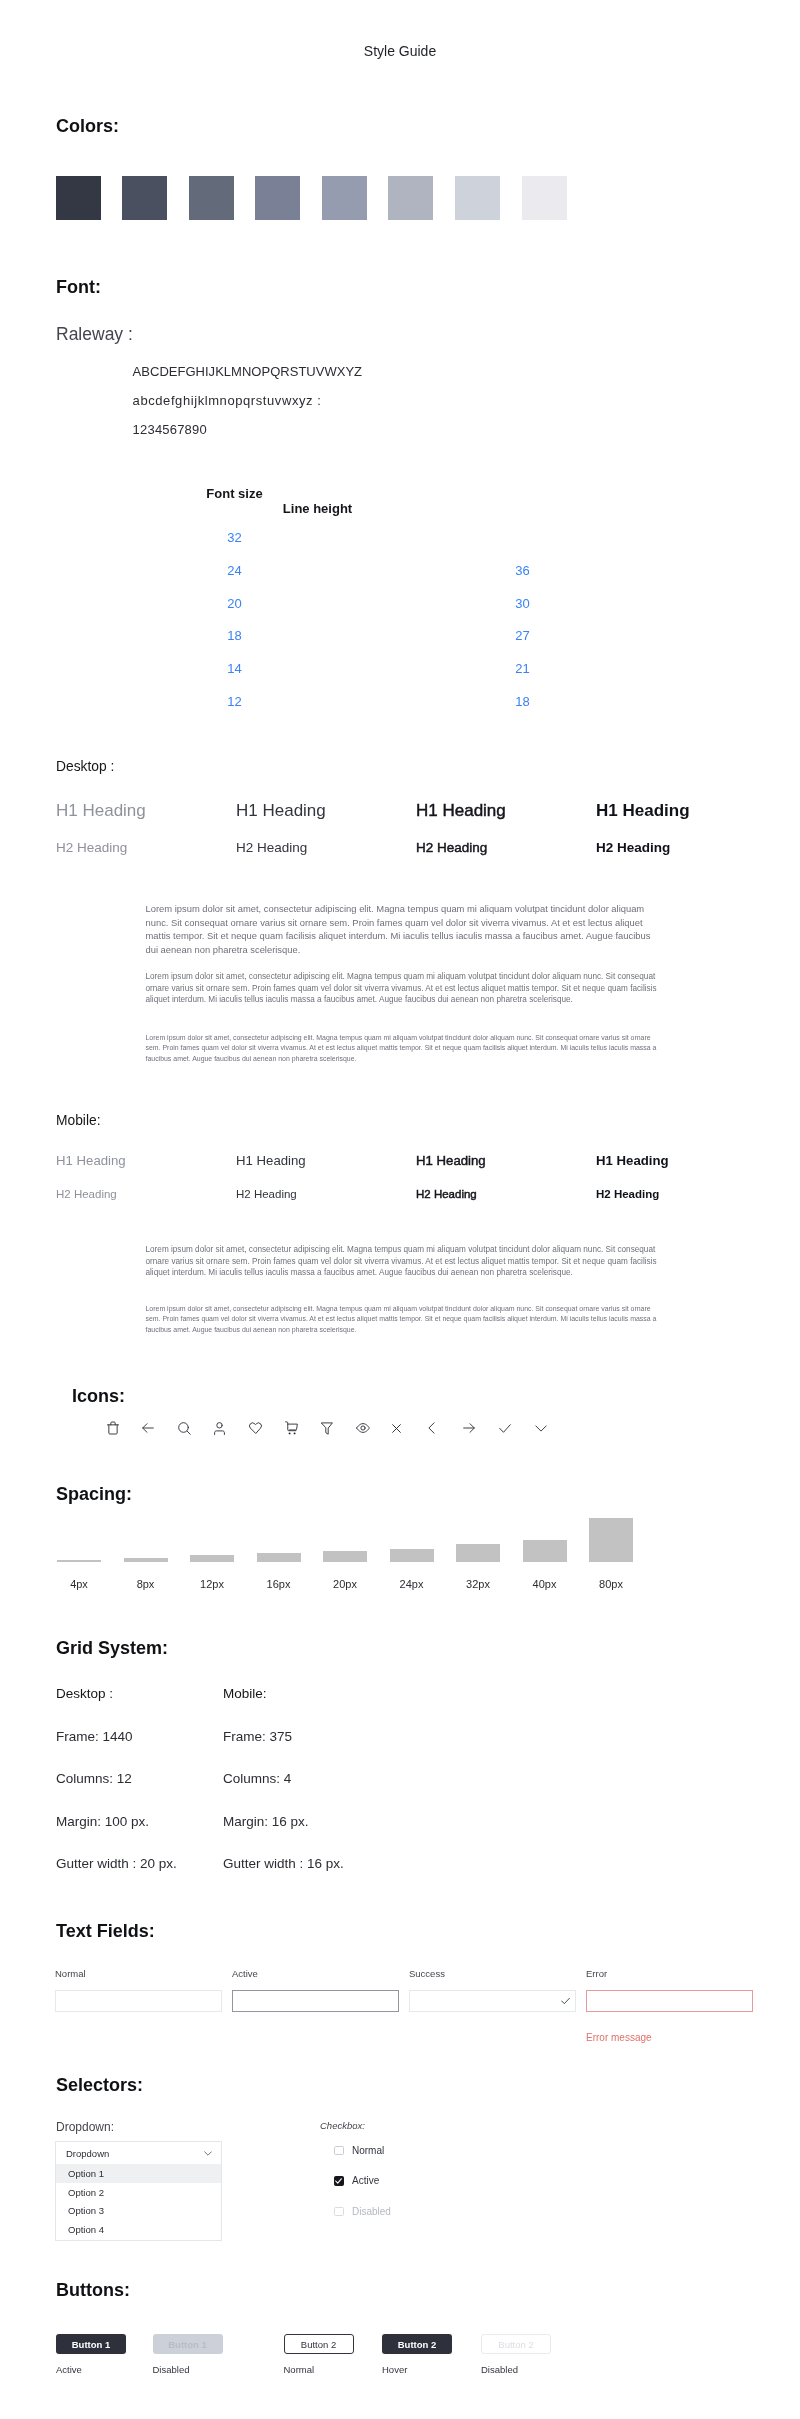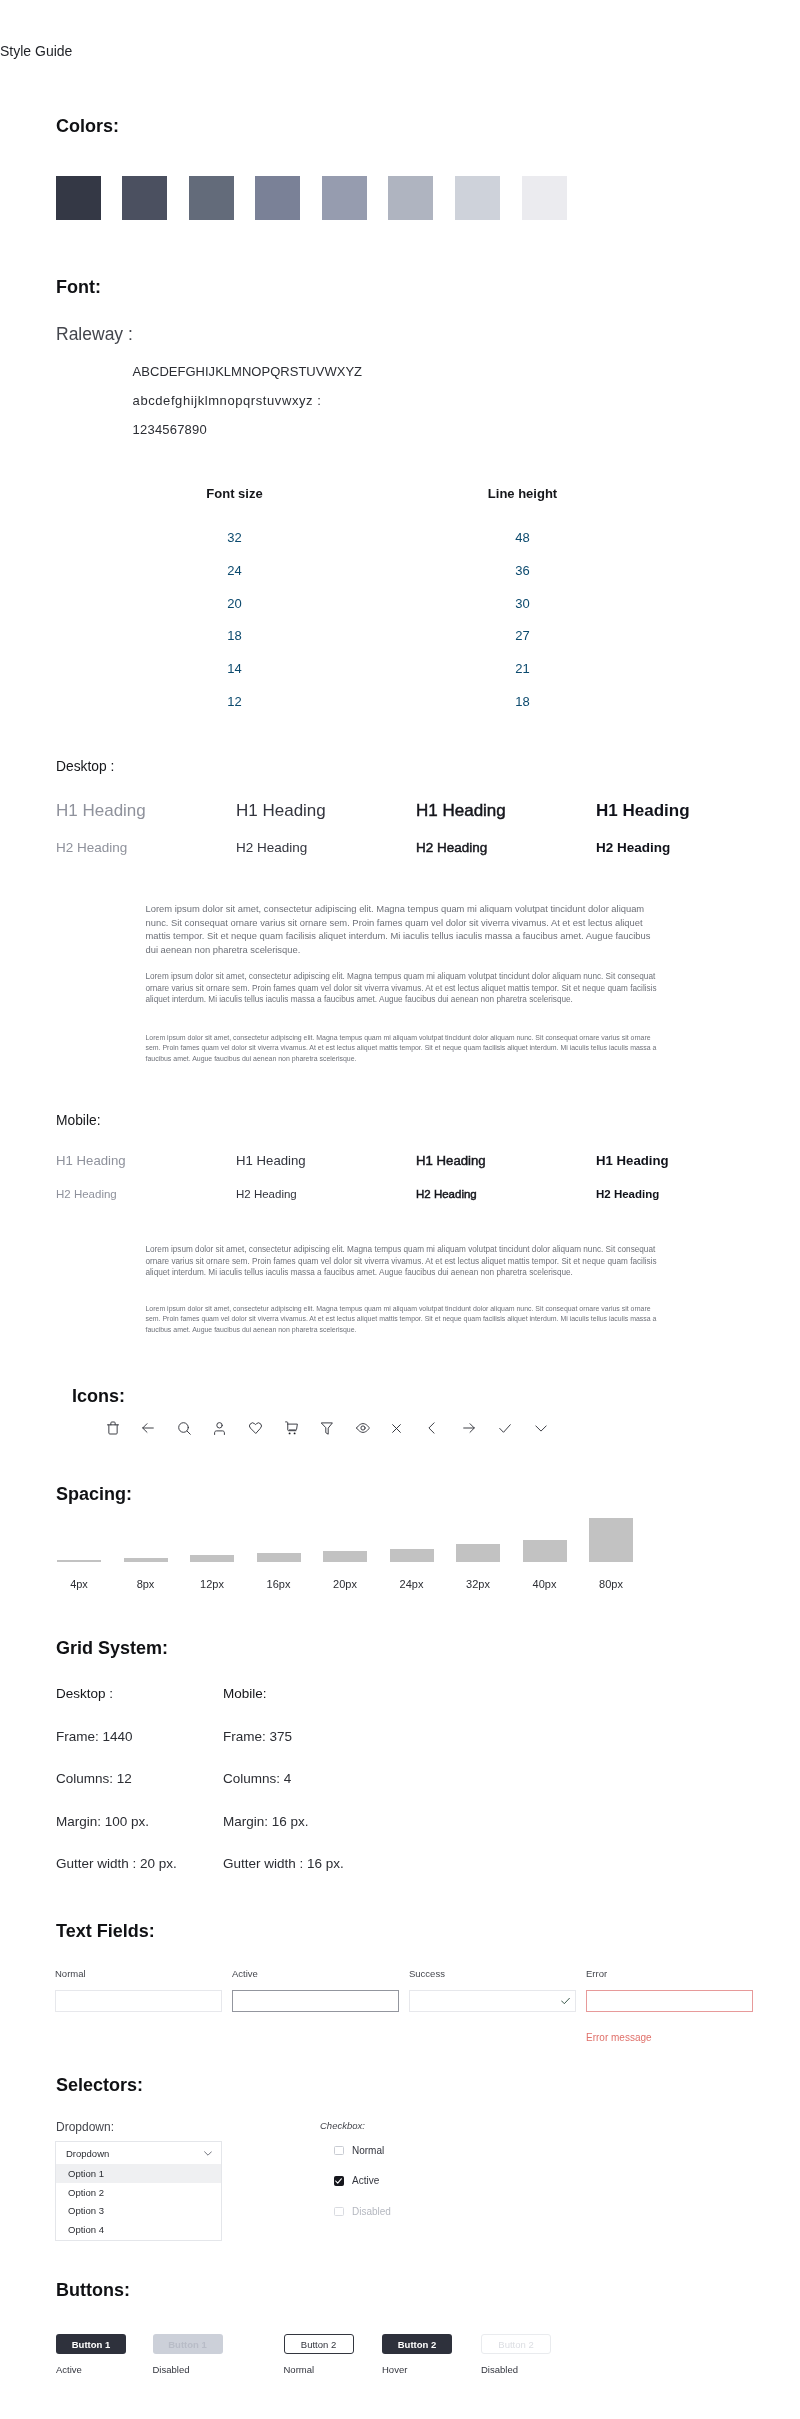--- a/index.html
+++ b/index.html
@@ -11,42 +11,42 @@
     color: #15161A;
     position: relative;
   }
   .page { position: relative; width: 800px; height: 2419px; overflow: hidden; }
   .abs { position: absolute; }
   .section-title {
     font-size: 18px; font-weight: bold; color: #101114;
   }
 
   
-  #page-title { left: 0; top: 43px; width: 800px; text-align: left; font-size: 14px; color: #1f2126; }
+  #page-title { left: 0; top: 43px; width: 800px; text-align: center; font-size: 14px; color: #1f2126; }
 
   
   #colors-heading { left: 56px; top: 116px; }
   #color-swatches { left: 55.5px; top: 175.5px; display: flex; gap: 21.6px; }
   .swatch { width: 45px; height: 44.3px; }
 
   
   #font-heading { left: 56px; top: 277px; }
   #font-name { left: 56px; top: 324px; font-size: 17.5px; color: #44464d; }
   .font-sample { left: 132.6px; font-size: 13px; color: #2b2d33; }
   #font-upper { letter-spacing: 0.02px; }
   #font-lower { letter-spacing: 0.58px; }
   #font-nums { letter-spacing: 0.2px; }
   #font-upper { top: 364px; }
   #font-lower { top: 393px; }
   #font-nums { top: 422px; }
 
   
   #font-table { left: 132px; top: 486px; width: 580px; }
-  .ft-head { display: flex; font-size: 13px; font-weight: bold; color: #15161a; height: 44px; }
-  .ft-row { display: flex; font-size: 13px; color: #0c4a6e; height: 32.8px; }
+  .ft-head { display: flex; font-size: 13px; font-weight: bold; color: #15161a; height: 44px; flex-direction: column; }
+  .ft-row { display: flex; font-size: 13px; color: #3b82f6; height: 32.8px; }
   .ft-c1 { width: 205px; text-align: center; }
   .ft-c2 { width: 371px; text-align: center; }
 
   
   .sub-label { font-size: 13.8px; color: #15161a; }
   #desktop-label { left: 56px; top: 759px; }
   #desktop-headings { left: 56px; top: 800px; width: 740px; display: flex; }
   #mobile-label { left: 56px; top: 1113px; }
   #mobile-headings { left: 56px; top: 1152px; width: 740px; display: flex; }
   .hcol { width: 180px; }
@@ -162,21 +162,20 @@
 <div class="abs font-sample" id="font-upper">ABCDEFGHIJKLMNOPQRSTUVWXYZ</div>
 <div class="abs font-sample" id="font-lower">abcdefghijklmnopqrstuvwxyz :</div>
 <div class="abs font-sample" id="font-nums">1234567890</div>
 <div class="abs" id="font-table">
 <div class="ft-head">
 <div class="ft-c1">Font size</div>
 <div class="ft-c2">Line height</div>
 </div>
 <div class="ft-row">
 <div class="ft-c1">32</div>
-<div class="ft-c2">48</div>
 </div>
 <div class="ft-row">
 <div class="ft-c1">24</div>
 <div class="ft-c2">36</div>
 </div>
 <div class="ft-row">
 <div class="ft-c1">20</div>
 <div class="ft-c2">30</div>
 </div>
 <div class="ft-row">

